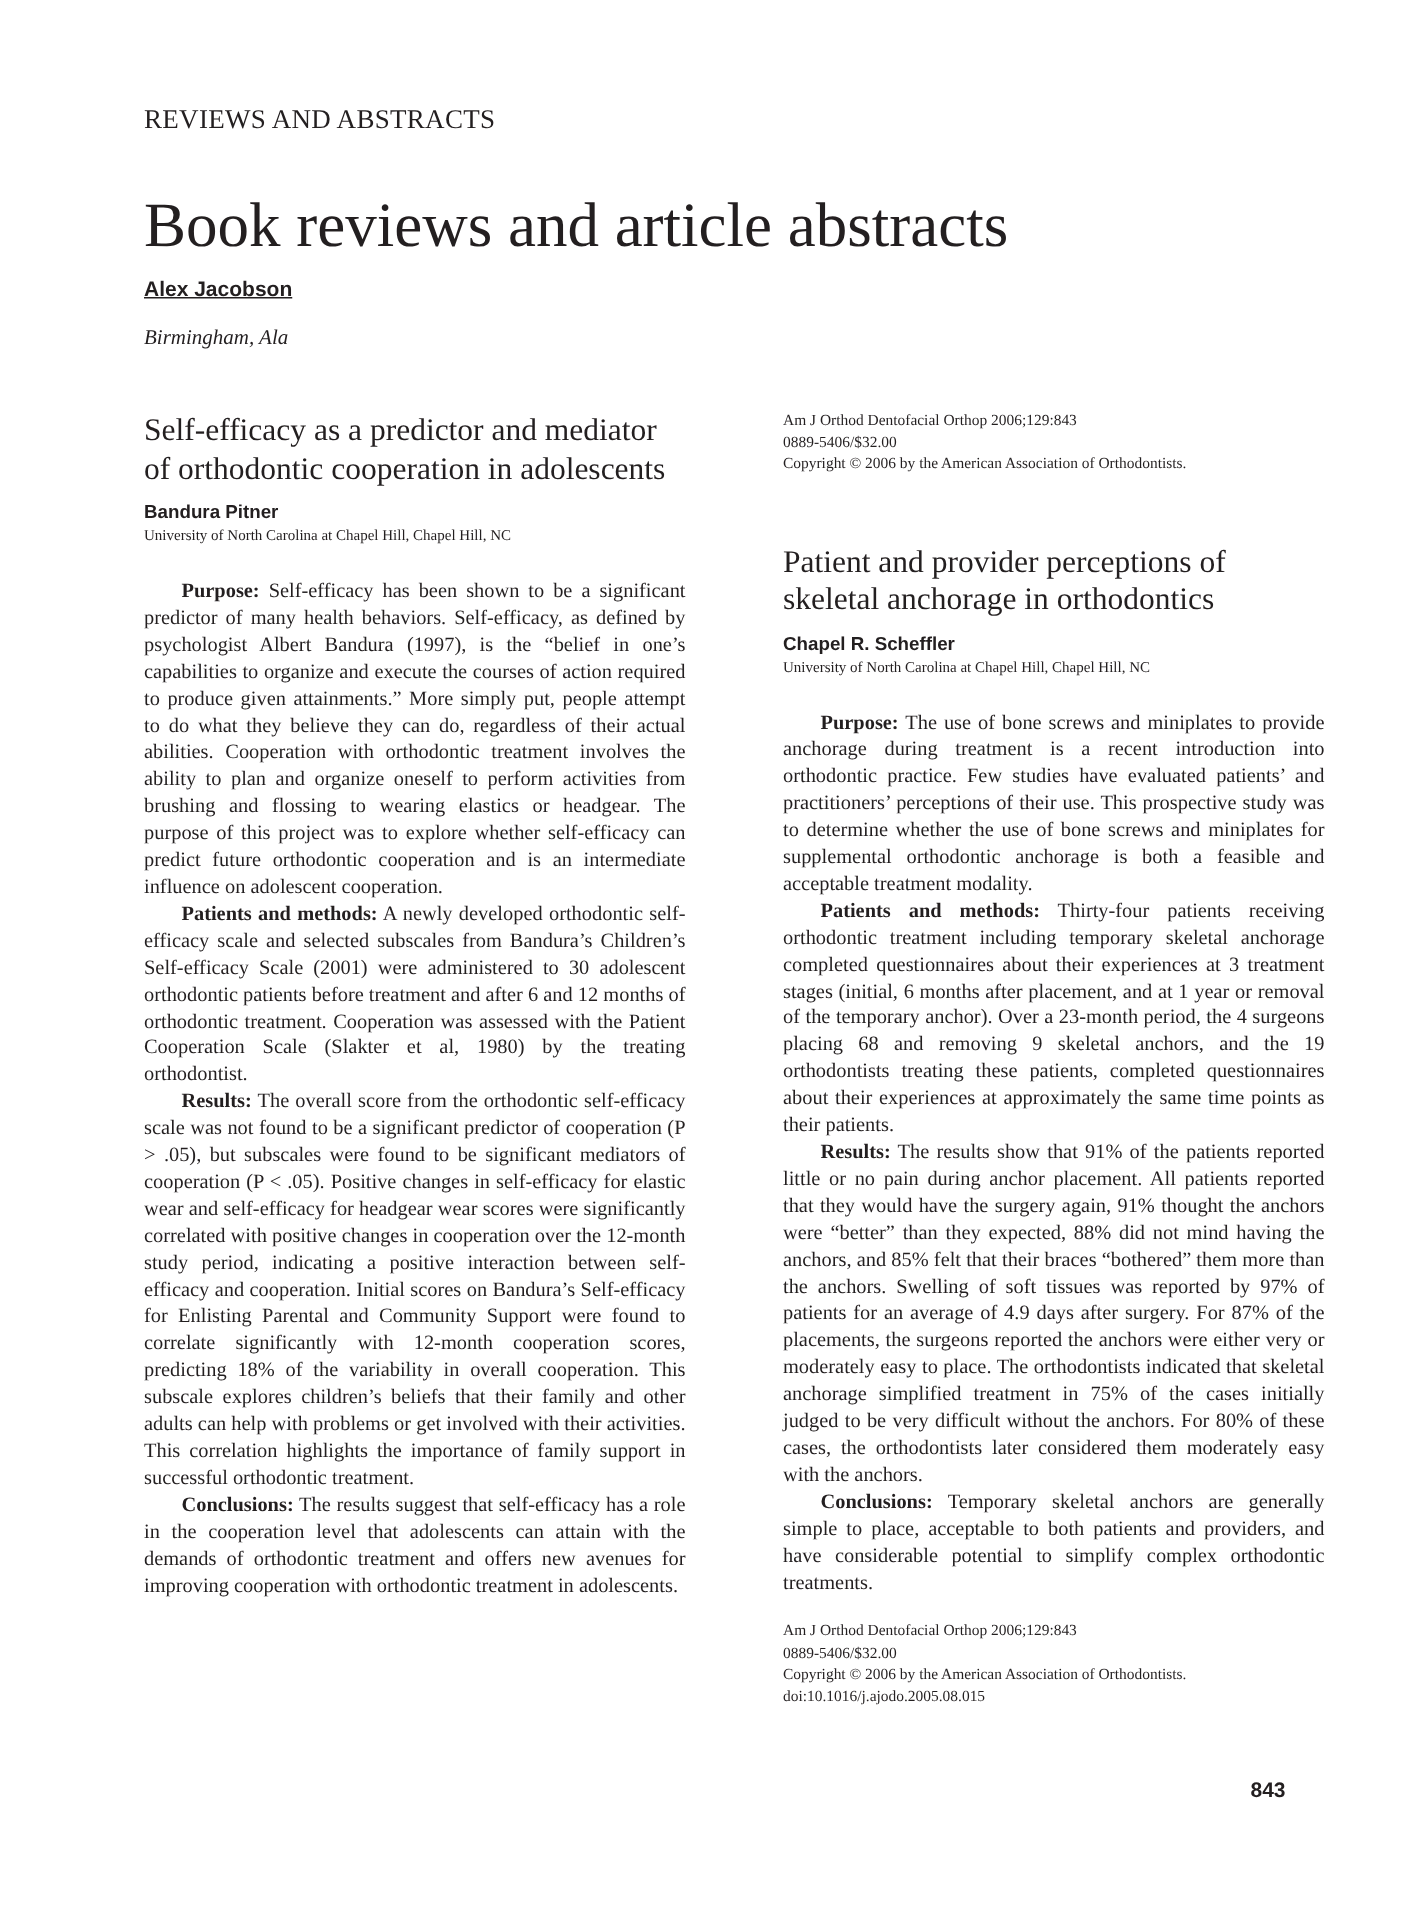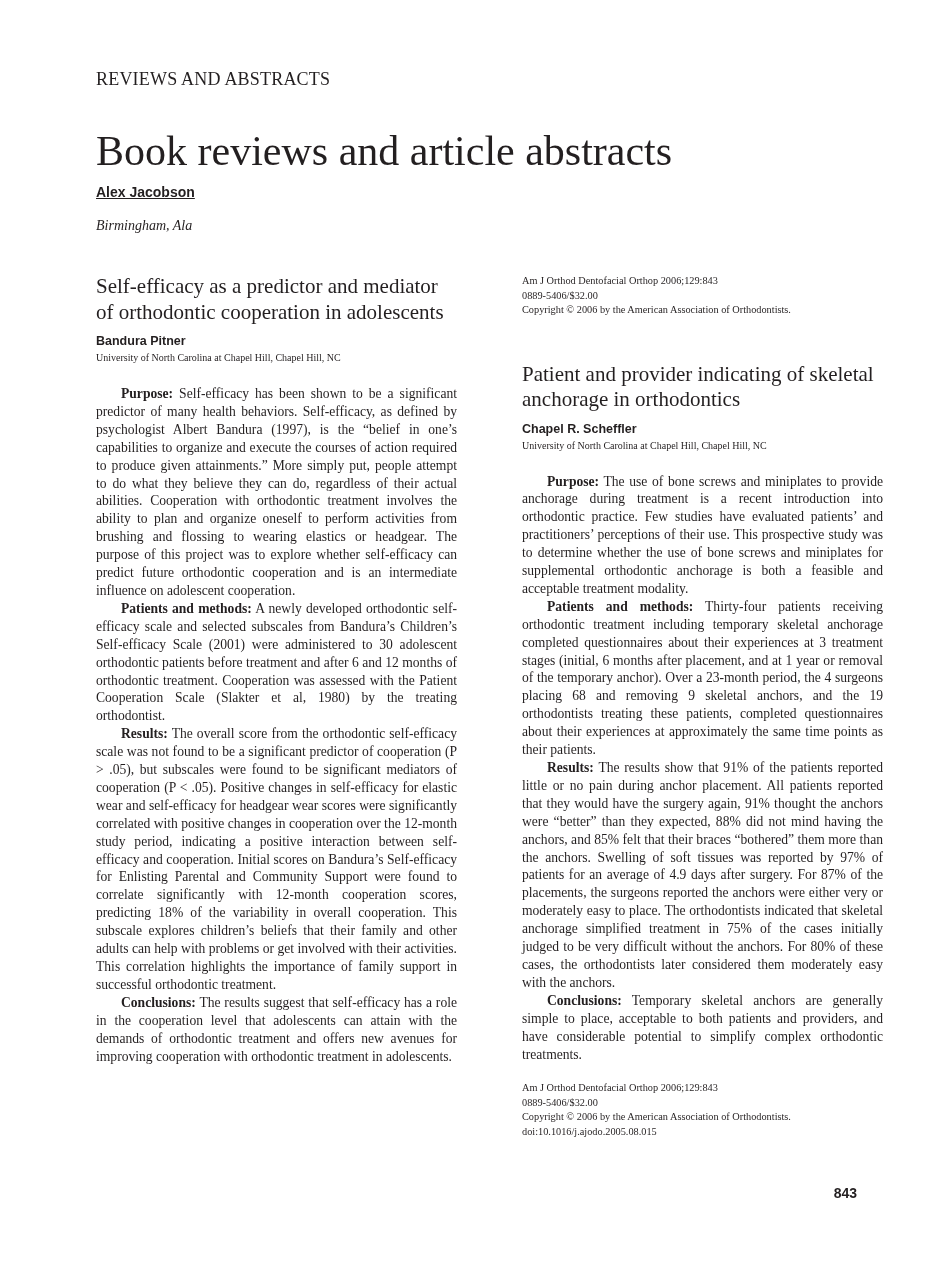--- a/index.html
+++ b/index.html
@@ -44,21 +44,21 @@
   <p class="para"><b>Conclusions:</b><span> The results suggest that self-efficacy has a role in the cooperation level that adolescents can attain with the demands of orthodontic treatment and offers new avenues for improving cooperation with orthodontic treatment in adolescents.</span></p>
 </div>
 
 <div class="col col-right">
   <div class="meta meta-top">
     <div>Am J Orthod Dentofacial Orthop 2006;129:843</div>
     <div>0889-5406/$32.00</div>
     <div>Copyright © 2006 by the American Association of Orthodontists.</div>
   </div>
 
-  <h2 class="art-title">Patient and provider indicating of skeletal anchorage in orthodontics</h2>
+  <h2 class="art-title">Patient and provider perceptions of skeletal anchorage in orthodontics</h2>
   <div class="author">Chapel R. Scheffler</div>
   <div class="affil">University of North Carolina at Chapel Hill, Chapel Hill, NC</div>
 
   <p class="para"><b>Purpose:</b><span> The use of bone screws and miniplates to provide anchorage during treatment is a recent introduction into orthodontic practice. Few studies have evaluated patients’ and practitioners’ perceptions of their use. This prospective study was to determine whether the use of bone screws and miniplates for supplemental orthodontic anchorage is both a feasible and acceptable treatment modality.</span></p>
   <p class="para"><b>Patients and methods:</b><span> Thirty-four patients receiving orthodontic treatment including temporary skeletal anchorage completed questionnaires about their experiences at 3 treatment stages (initial, 6 months after placement, and at 1 year or removal of the temporary anchor). Over a 23-month period, the 4 surgeons placing 68 and removing 9 skeletal anchors, and the 19 orthodontists treating these patients, completed questionnaires about their experiences at approximately the same time points as their patients.</span></p>
   <p class="para"><b>Results:</b><span> The results show that 91% of the patients reported little or no pain during anchor placement. All patients reported that they would have the surgery again, 91% thought the anchors were “better” than they expected, 88% did not mind having the anchors, and 85% felt that their braces “bothered” them more than the anchors. Swelling of soft tissues was reported by 97% of patients for an average of 4.9 days after surgery. For 87% of the placements, the surgeons reported the anchors were either very or moderately easy to place. The orthodontists indicated that skeletal anchorage simplified treatment in 75% of the cases initially judged to be very difficult without the anchors. For 80% of these cases, the orthodontists later considered them moderately easy with the anchors.</span></p>
   <p class="para"><b>Conclusions:</b><span> Temporary skeletal anchors are generally simple to place, acceptable to both patients and providers, and have considerable potential to simplify complex orthodontic treatments.</span></p>
 
   <div class="meta meta-bottom">
     <div>Am J Orthod Dentofacial Orthop 2006;129:843</div>

